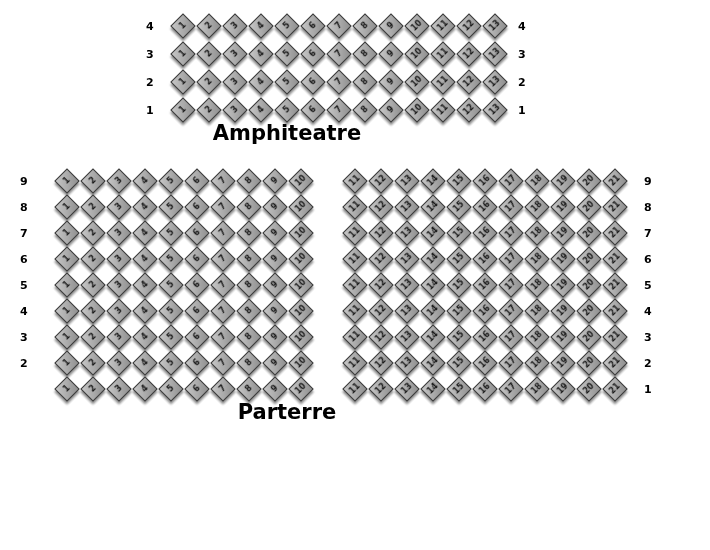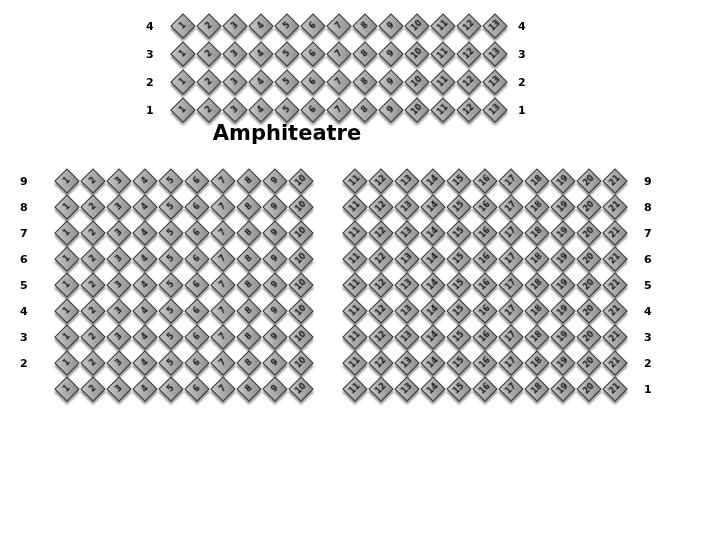--- a/index.html
+++ b/index.html
@@ -1380,14 +1380,15 @@
           <div class="seat">
             <div class="seat-tile">
               <span class="seat-num">21</span>
             </div>
           </div>
         </div>
         <div class="row-label label-right">1</div>
       </div>
     </div>
 
+  <div id="title-parterre" class="section-title">Parterre</div>
 
 </div>
 
 </body></html>

